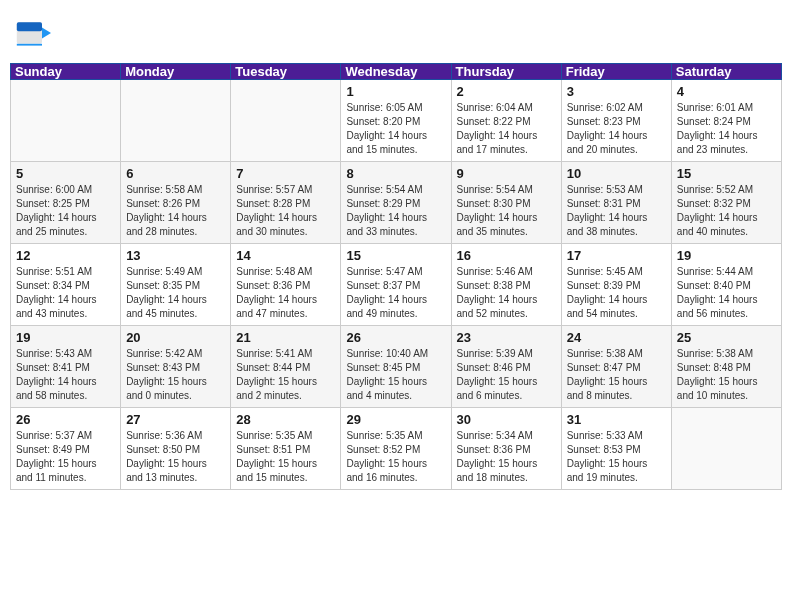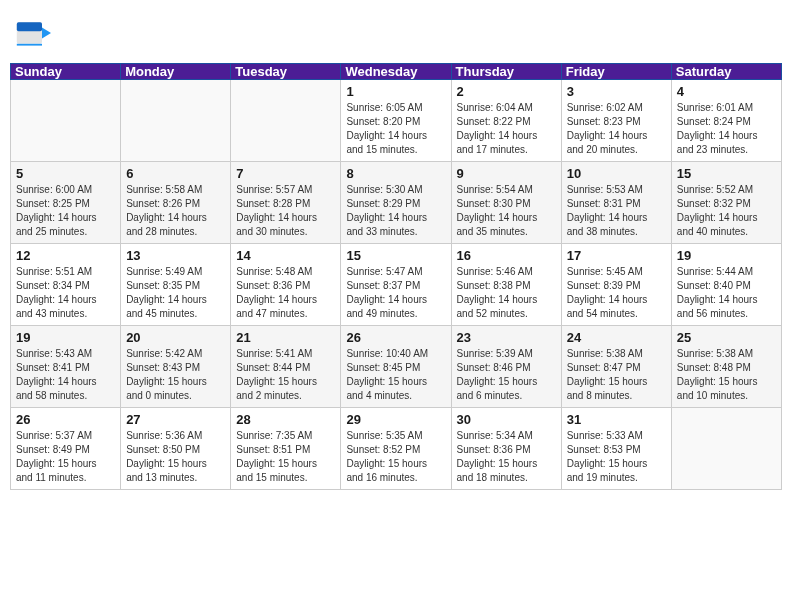--- a/index.html
+++ b/index.html
@@ -185,21 +185,21 @@
         </td>
         <td>
           <span class="day-num">7</span>
           <div class="day-info">Sunrise: 5:57 AM
 Sunset: 8:28 PM
 Daylight: 14 hours
 and 30 minutes.</div>
         </td>
         <td>
           <span class="day-num">8</span>
-          <div class="day-info">Sunrise: 5:30 AM
+          <div class="day-info">Sunrise: 5:54 AM
 Sunset: 8:29 PM
 Daylight: 14 hours
 and 33 minutes.</div>
         </td>
         <td>
           <span class="day-num">9</span>
           <div class="day-info">Sunrise: 5:54 AM
 Sunset: 8:30 PM
 Daylight: 14 hours
 and 35 minutes.</div>
@@ -331,21 +331,21 @@
         </td>
         <td>
           <span class="day-num">27</span>
           <div class="day-info">Sunrise: 5:36 AM
 Sunset: 8:50 PM
 Daylight: 15 hours
 and 13 minutes.</div>
         </td>
         <td>
           <span class="day-num">28</span>
-          <div class="day-info">Sunrise: 7:35 AM
+          <div class="day-info">Sunrise: 5:35 AM
 Sunset: 8:51 PM
 Daylight: 15 hours
 and 15 minutes.</div>
         </td>
         <td>
           <span class="day-num">29</span>
           <div class="day-info">Sunrise: 5:35 AM
 Sunset: 8:52 PM
 Daylight: 15 hours
 and 16 minutes.</div>

